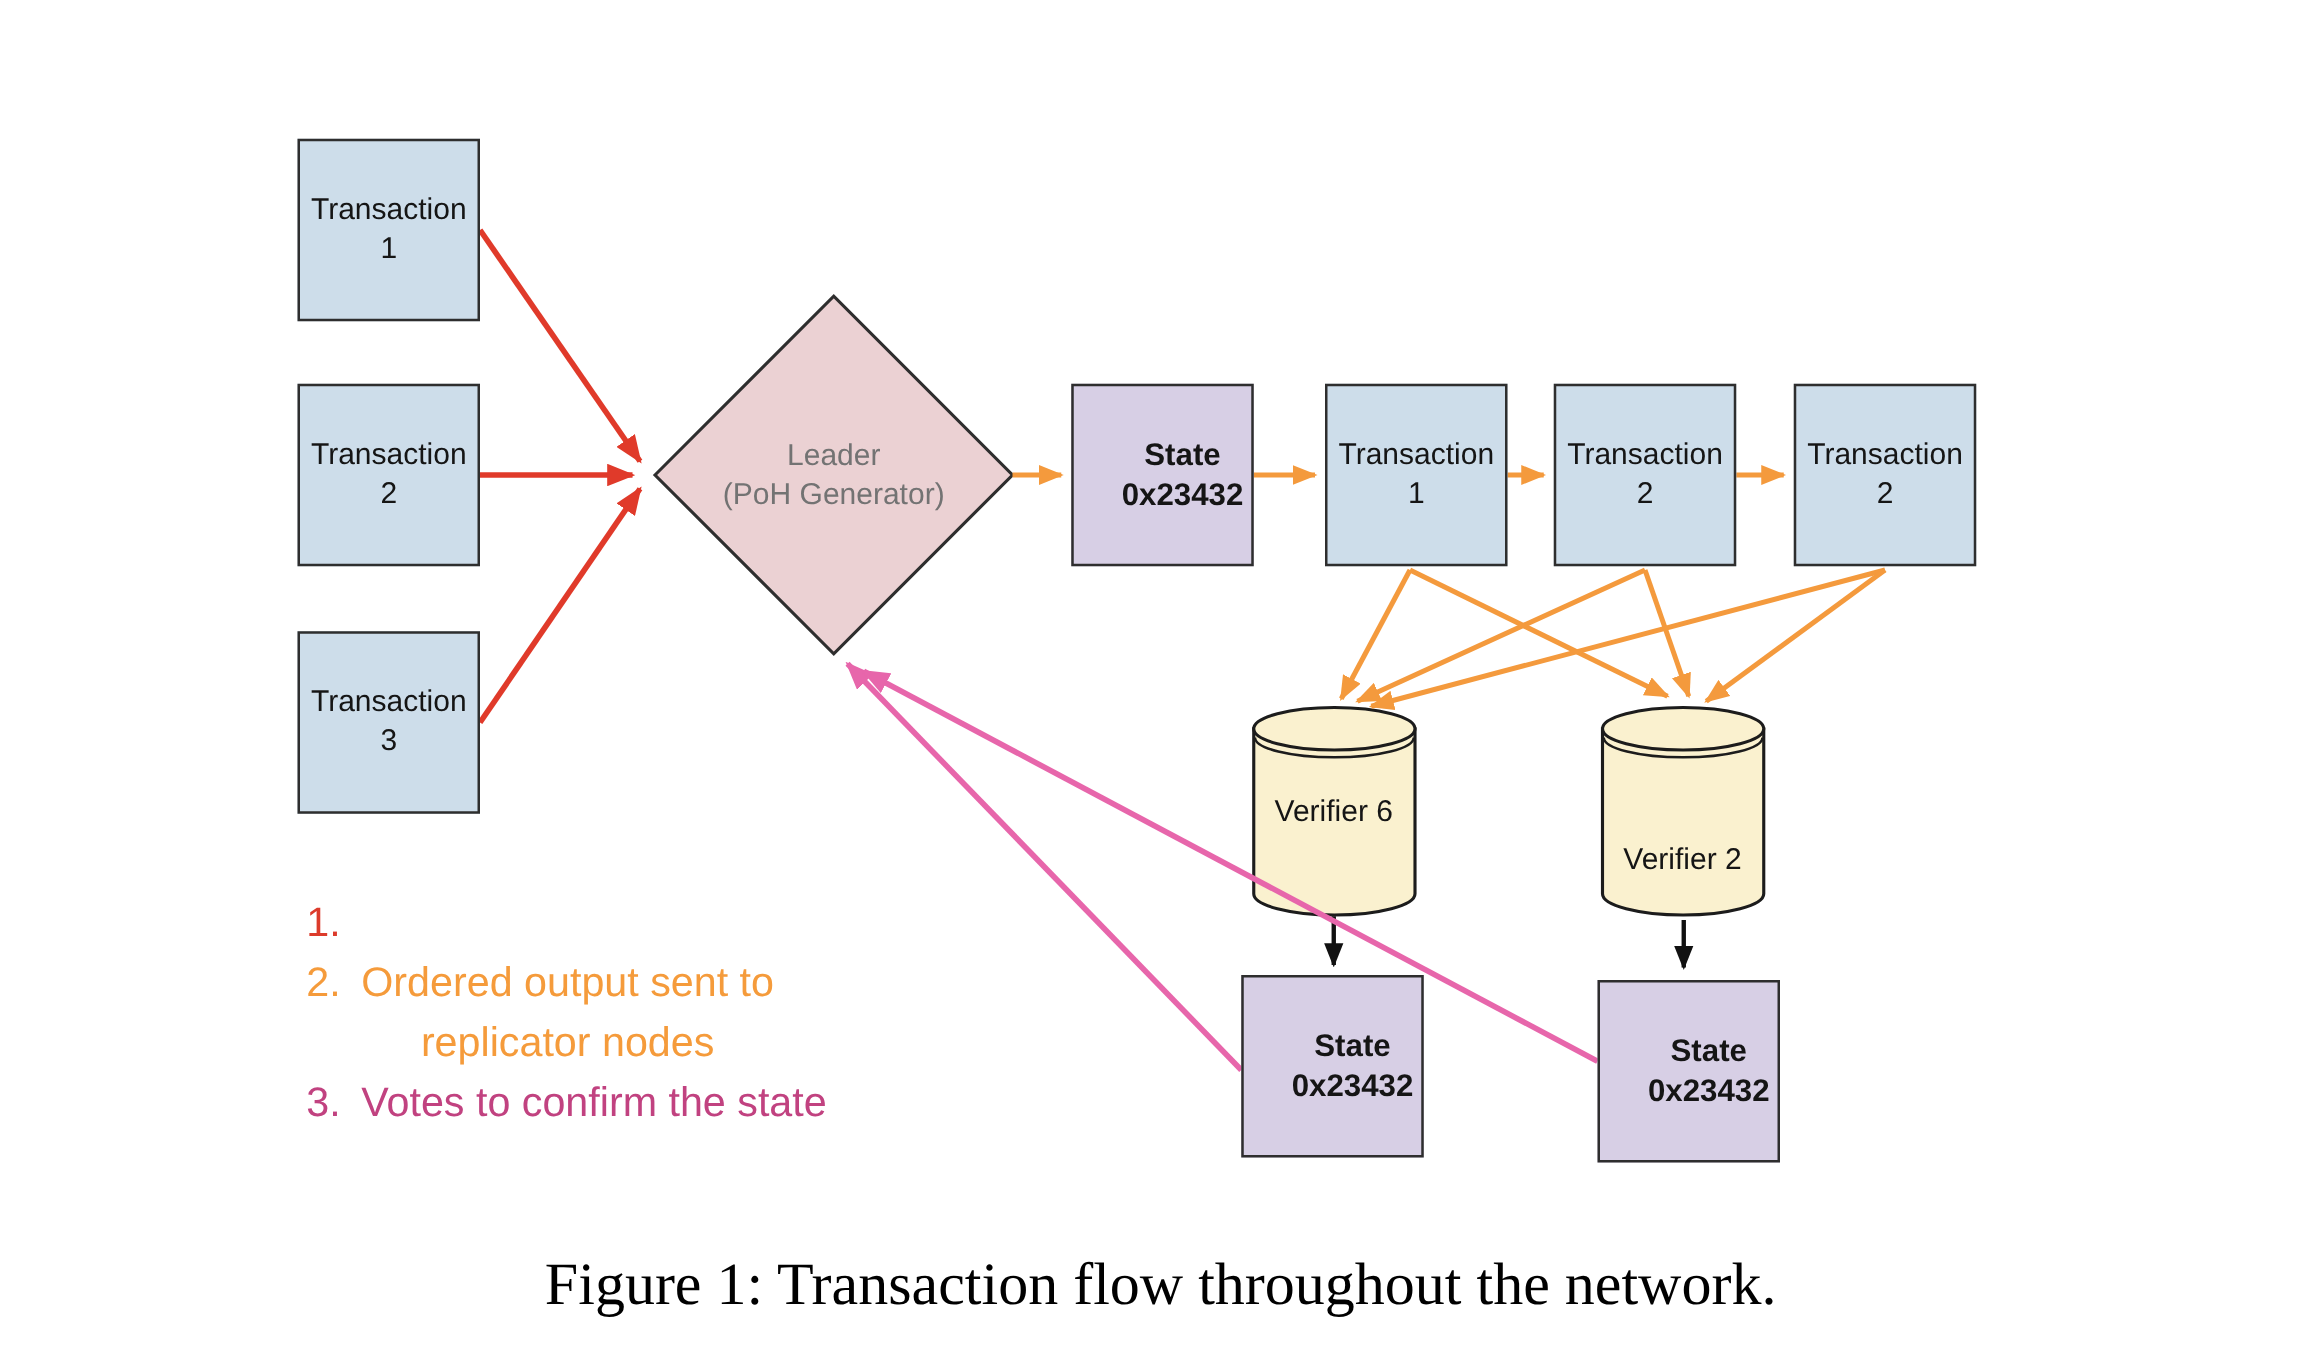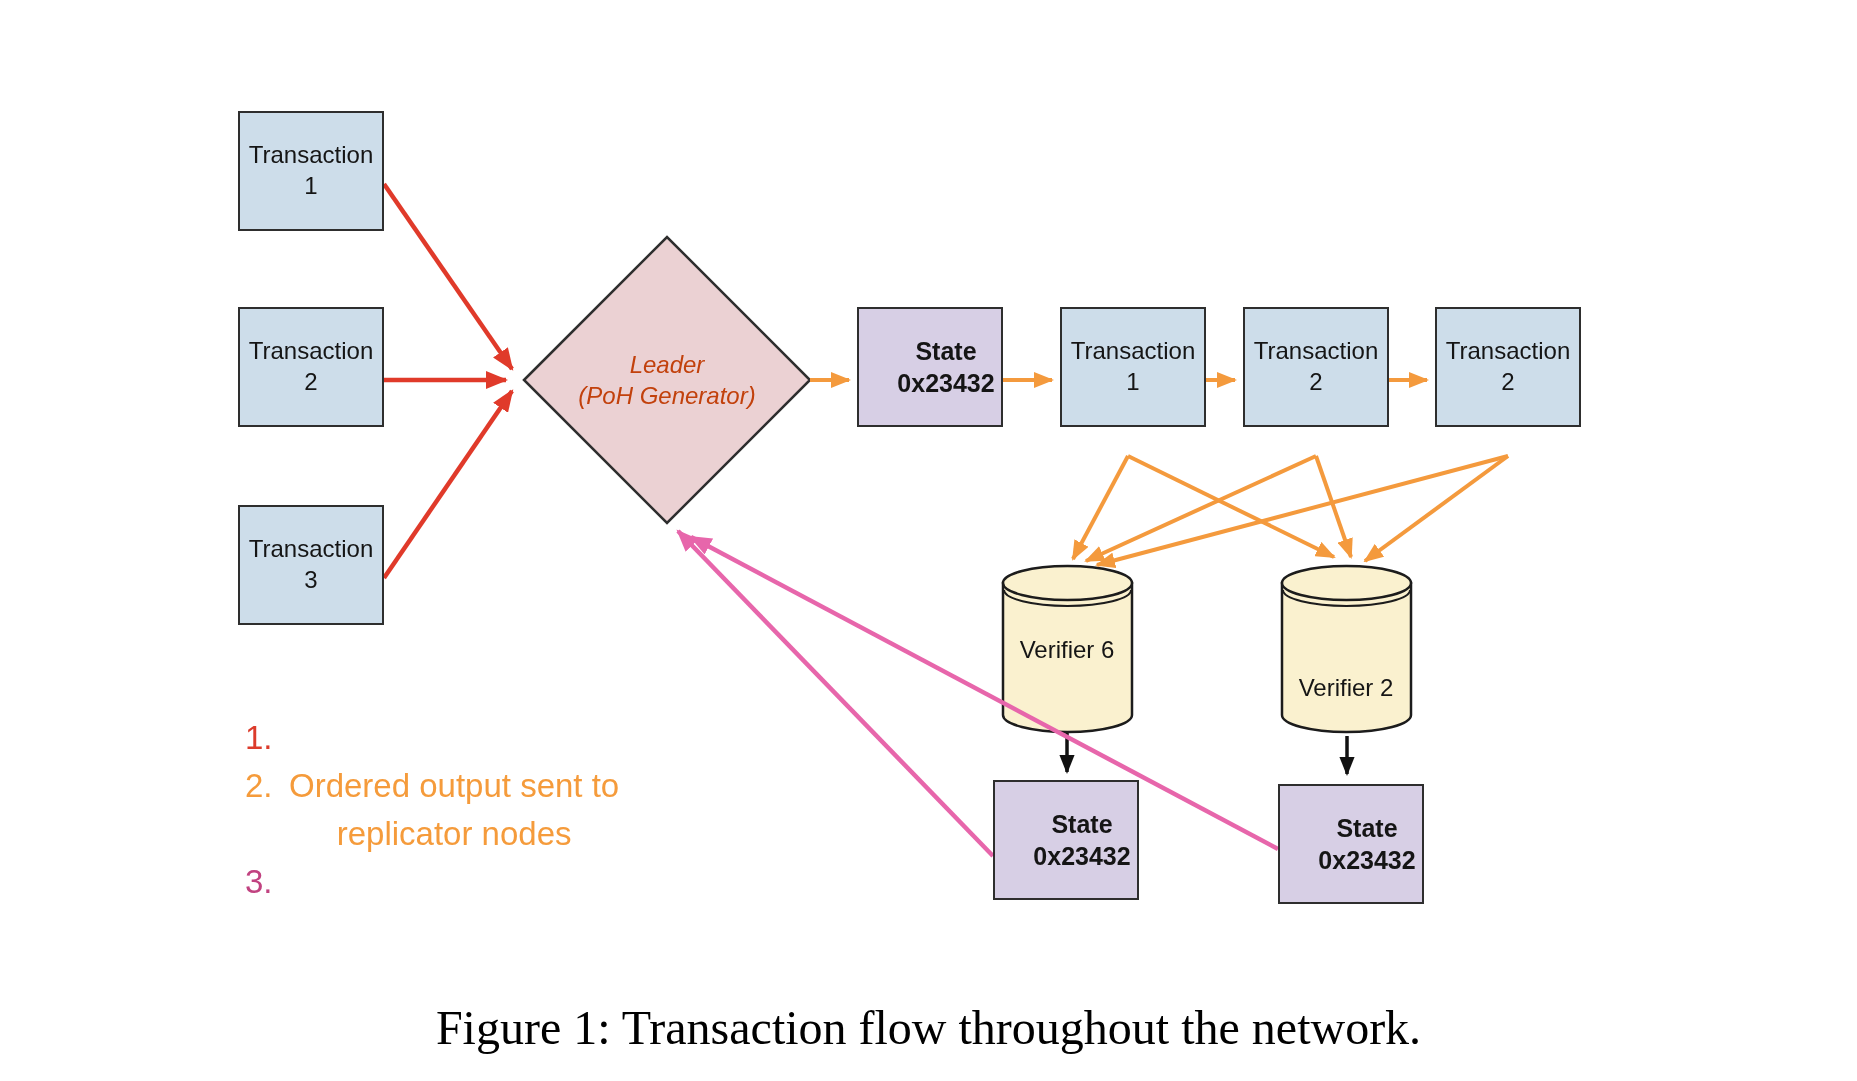--- a/index.html
+++ b/index.html
@@ -1,26 +1,26 @@
 <!DOCTYPE html>
 <html><head>
 <meta charset="utf-8">
 <style>
   html,body{margin:0;padding:0;background:#ffffff;}
   #canvas{position:relative;width:1857px;height:1081px;background:#ffffff;
           font-family:"Liberation Sans","DejaVu Sans",sans-serif;overflow:hidden;}
   #arrow-layer{position:absolute;left:0;top:0;width:1857px;height:1081px;}
-  .box{position:absolute;width:146px;height:120px;border:2.5px solid #2e2e2e;
+  .box{position:absolute;width:146px;height:146px;border:2.5px solid #2e2e2e;
        display:flex;align-items:center;justify-content:center;text-align:center;
        white-space:pre-line;font-size:24px;line-height:1.28;color:#151515;box-sizing:border-box;}
   .blue{background:#cdddea;}
   .purple{background:#d7cfe5;font-weight:bold;font-size:25px;padding-left:32px;}
   .leader-label{position:absolute;left:524px;top:237px;width:286px;height:286px;
        display:flex;align-items:center;justify-content:center;text-align:center;
-       white-space:pre-line;font-size:24px;line-height:1.3;color:#c2410c;font-style:italic;}
+       white-space:pre-line;font-size:24px;line-height:1.3;color:#737373;}
   .cyl-label{position:absolute;width:132px;height:32px;display:flex;align-items:center;
        justify-content:center;font-size:24px;color:#151515;}
   #legend{position:absolute;left:245px;top:714px;font-size:33px;line-height:48px;}
   .legend-item{display:flex;align-items:flex-start;}
   .legend-num{width:44px;flex:0 0 44px;}
   .legend-txt{white-space:pre-line;}
   #caption{position:absolute;left:0;top:1000px;width:1857px;text-align:center;
        font-family:"Liberation Serif","DejaVu Serif",serif;font-size:48px;color:#000;}
 </style>
 </head>
@@ -122,18 +122,19 @@
     <div class="legend-item">
       <span class="legend-num" style="color: rgb(220, 59, 43);">1.</span>
     </div>
     <div class="legend-item">
       <span class="legend-num" style="color: rgb(245, 155, 59);">2.</span>
       <span class="legend-txt" style="color: rgb(245, 155, 59); text-align: center;">Ordered output sent to
 replicator nodes</span>
     </div>
     <div class="legend-item">
       <span class="legend-num" style="color: rgb(193, 66, 128);">3.</span>
+      <span class="legend-txt" style="color: rgb(193, 66, 128);">Votes to confirm the state</span>
     </div>
   </div>
 
   <div id="caption">Figure 1: Transaction flow throughout the network.</div>
 
 </div>
 
 </body></html>

